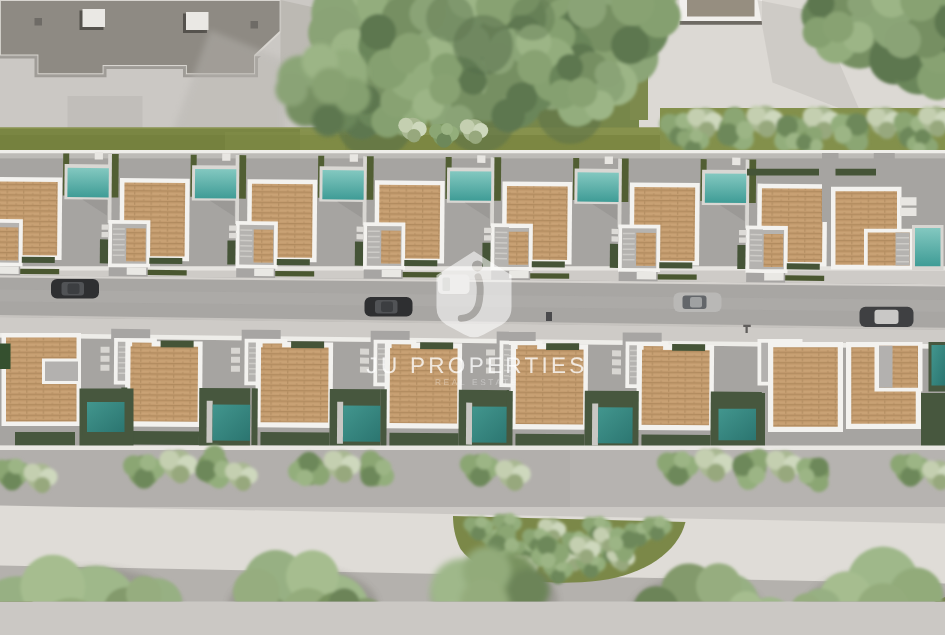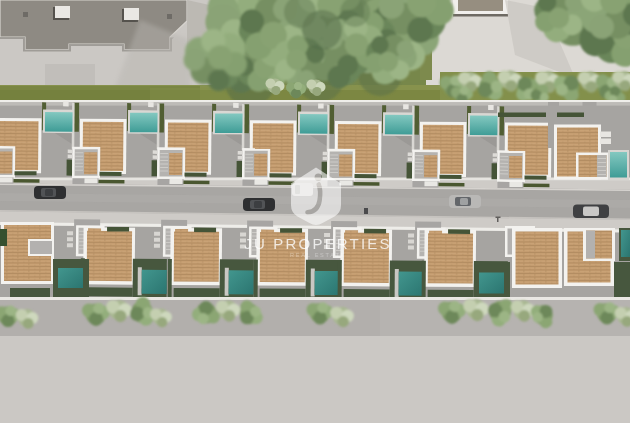--- a/index.html
+++ b/index.html
@@ -1,16 +1,16 @@
 <!DOCTYPE html>
 <html><head>
 <meta charset="utf-8">
 <style>
 html,body{margin:0;padding:0;background:#cbc8c4;}
-#scene{width:630px;height:336px;position:relative;overflow:hidden;font-family:"Liberation Sans",sans-serif;}
+#scene{width:630px;height:401px;position:relative;overflow:hidden;font-family:"Liberation Sans",sans-serif;}
 </style>
 </head>
 <body>
 <div id="scene">
 <svg width="630" height="423" viewBox="0 0 630 423">
 <defs>
 <linearGradient id="pool1g" x1="0" y1="0" x2="0" y2="1">
 <stop offset="0" stop-color="#83c8c0"></stop>
           <stop offset="1" stop-color="#3f9c96"></stop>
 </linearGradient>

